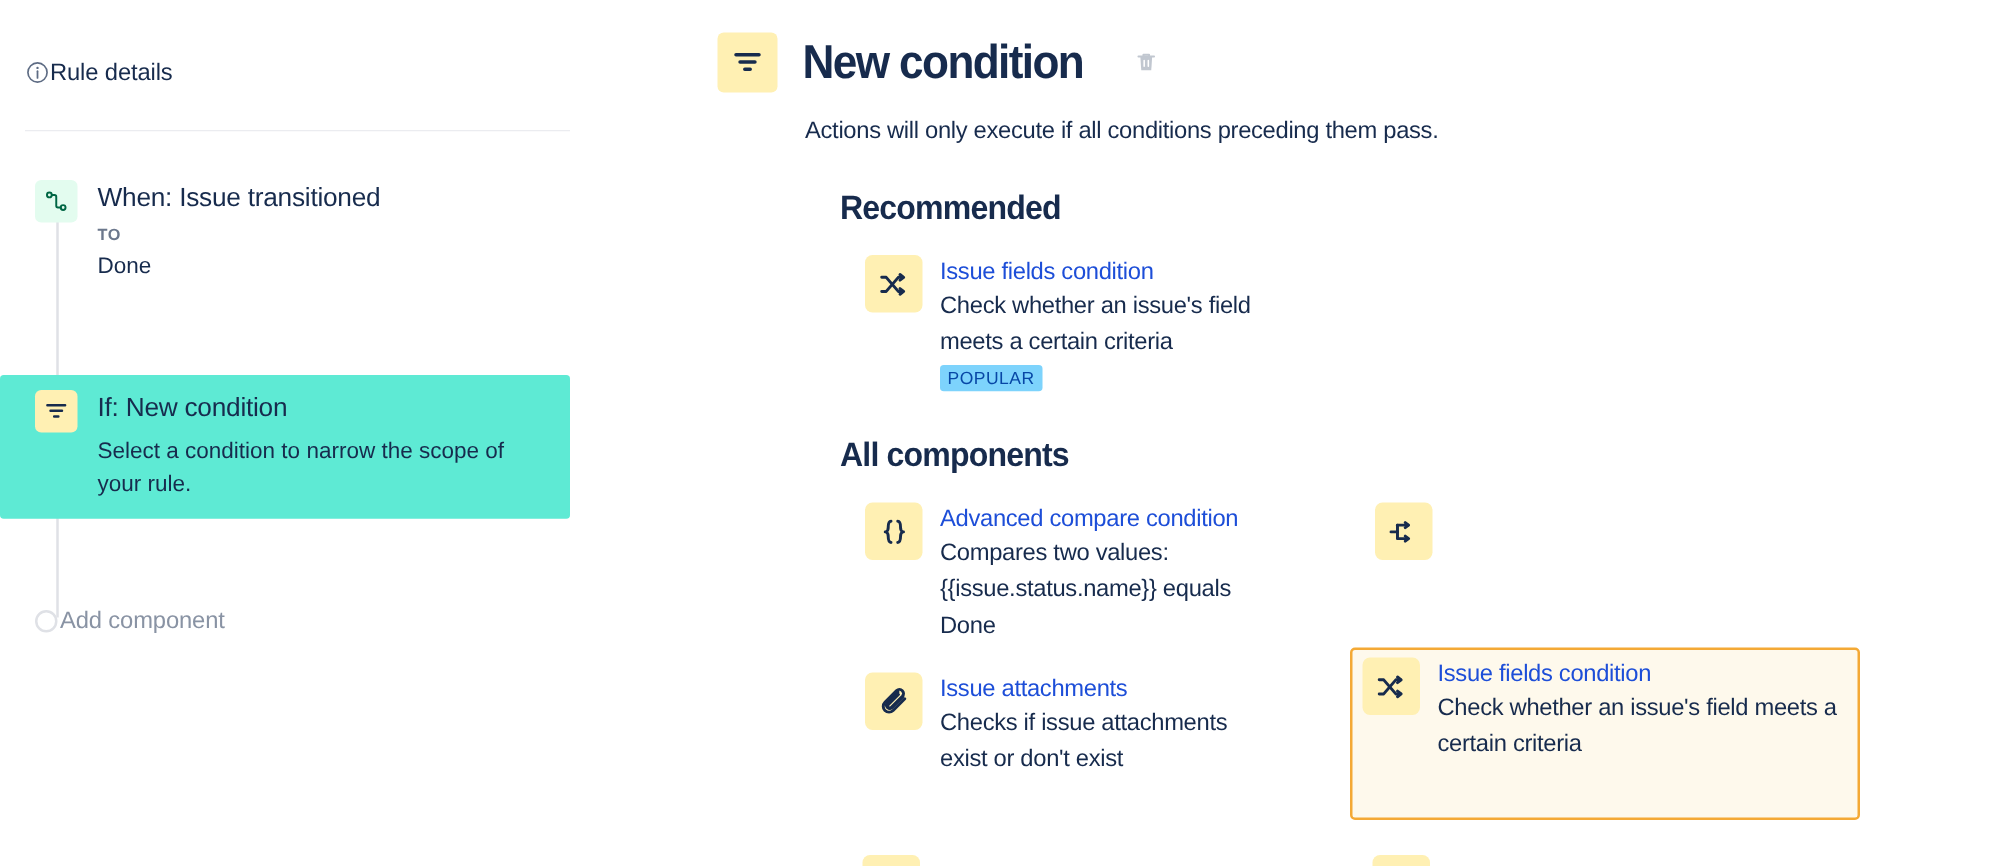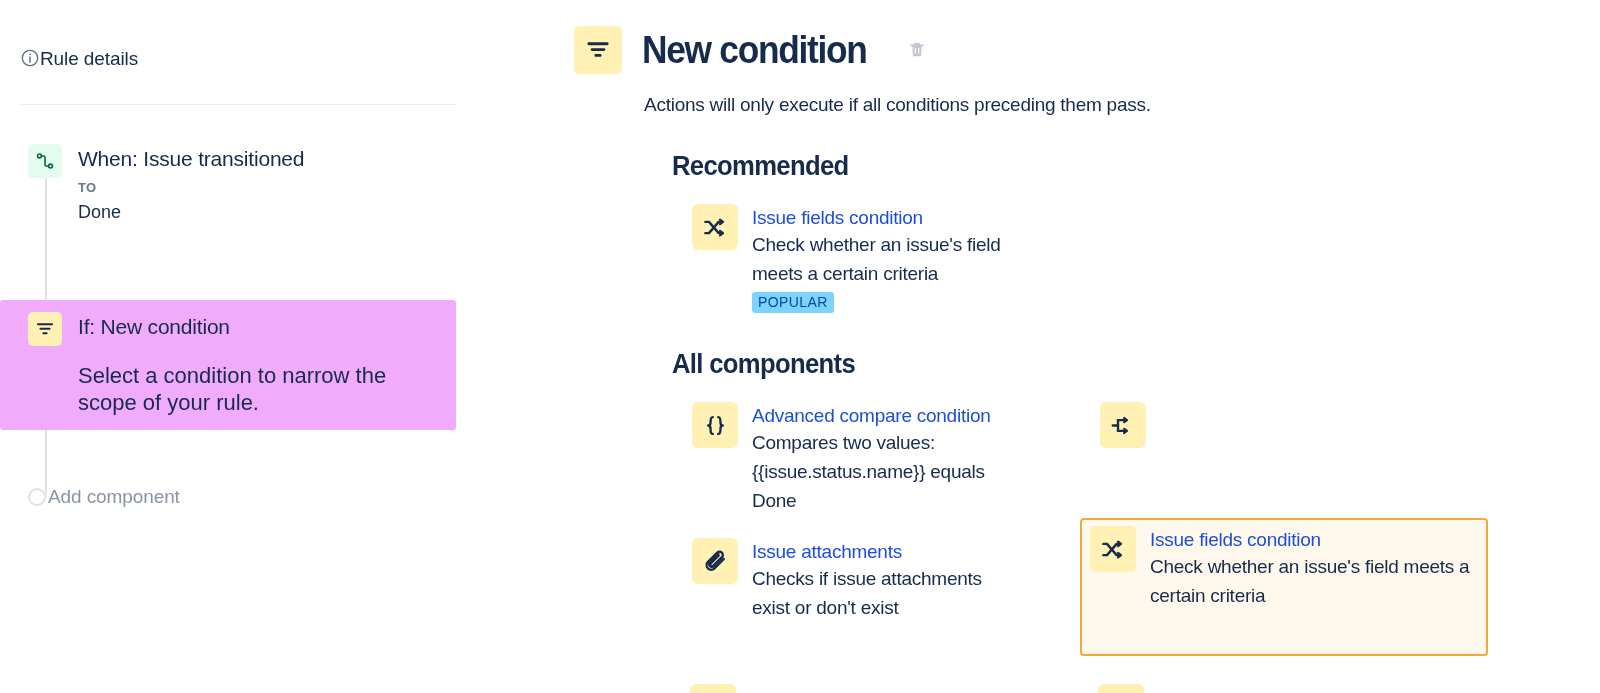--- a/index.html
+++ b/index.html
@@ -62,21 +62,21 @@
   }
 
   
   .node {
     position: absolute;
     display: block;
   }
   .node-trigger { left: 0px; top: 132px; width: 456px; }
   .node-condition {
     left: 0px; top: 300px; width: 456px;
-    background: #f0abfc;
+    background: #5eead4;
     border-radius: 3px;
     padding-bottom: 14px;
   }
 
   .node-inner {
     position: relative;
     padding: 12px 16px 0 28px;
     min-height: 48px;
   }
   .node-icon {
@@ -106,24 +106,24 @@
     margin-top: 6px;
     line-height: 16px;
   }
   .node-value {
     font-size: 18px;
     line-height: 26px;
     color: #172B4D;
     margin-top: 3px;
   }
   .node-desc {
-    font-size: 22px;
+    font-size: 18px;
     line-height: 27px;
     color: #172B4D;
-    margin-top: 20px;
+    margin-top: 5px;
     max-width: 330px;
   }
 
   .add-component {
     position: absolute;
     left: 28px; top: 486px;
     display: flex;
     align-items: center;
     gap: 2px;
     cursor: pointer;

